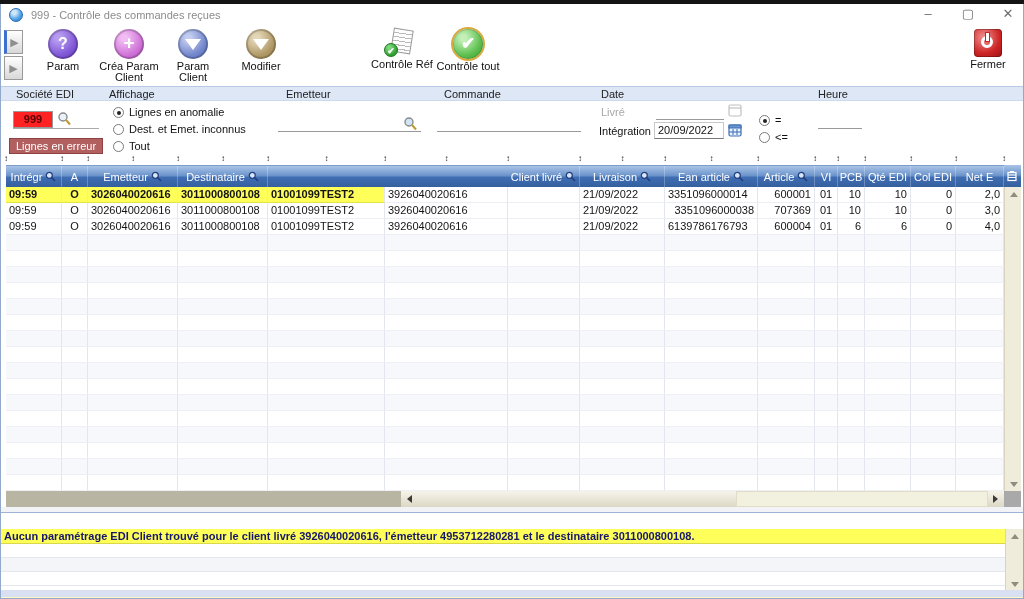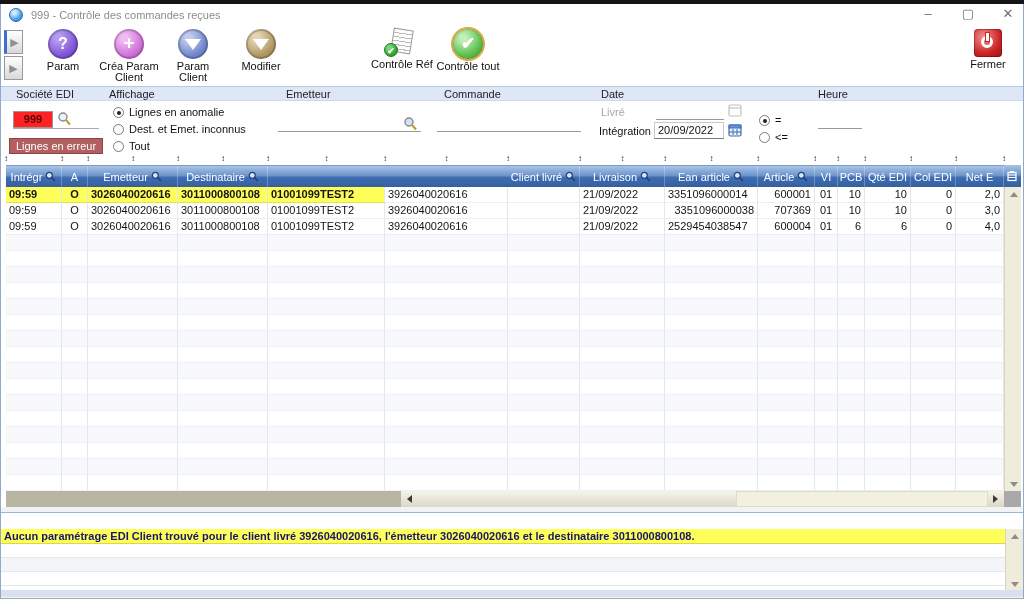--- a/index.html
+++ b/index.html
@@ -420,21 +420,21 @@
           </div>
           <div class="grow" style="top: 54px;">
             <div class="gcell" style="left: 0px; width: 56px; text-align: left;">09:59</div>
             <div class="gcell" style="left: 56px; width: 26px; text-align: center;">O</div>
             <div class="gcell" style="left: 82px; width: 90px; text-align: left;">3026040020616</div>
             <div class="gcell" style="left: 172px; width: 90px; text-align: left;">3011000800108</div>
             <div class="gcell" style="left: 262px; width: 117px; text-align: left;">01001099TEST2</div>
             <div class="gcell" style="left: 379px; width: 123px; text-align: left;">3926040020616</div>
             <div class="gcell" style="left: 502px; width: 72px; text-align: left;"></div>
             <div class="gcell" style="left: 574px; width: 85px; text-align: left;">21/09/2022</div>
-            <div class="gcell" style="left: 659px; width: 93px; text-align: left;">2529454038547</div>
+            <div class="gcell" style="left: 659px; width: 93px; text-align: left;">6139786176793</div>
             <div class="gcell" style="left: 752px; width: 57px; text-align: right;">600004</div>
             <div class="gcell" style="left: 809px; width: 23px; text-align: center;">01</div>
             <div class="gcell" style="left: 832px; width: 27px; text-align: right;">6</div>
             <div class="gcell" style="left: 859px; width: 46px; text-align: right;">6</div>
             <div class="gcell" style="left: 905px; width: 45px; text-align: right;">0</div>
             <div class="gcell" style="left: 950px; width: 48px; text-align: right;">4,0</div>
           </div>
           <div class="grow empty alt" style="top: 70px;">
             <div class="gcell" style="left: 0px; width: 56px; text-align: left;"></div>
             <div class="gcell" style="left: 56px; width: 26px; text-align: center;"></div>
@@ -732,21 +732,21 @@
     <div id="anom-gap" class="abs"></div>
     <div id="anom" class="abs">
       <div id="anom-head-icon">
         <svg width="11" height="11" viewBox="0 0 11 11">
           <rect x="1" y="1.5" width="8" height="8" fill="none" stroke="#fff" stroke-width="1.2"></rect>
           <line x1="1" y1="4" x2="9" y2="4" stroke="#fff" stroke-width="1"></line>
           <line x1="1" y1="6.5" x2="9" y2="6.5" stroke="#fff" stroke-width="1"></line>
           <line x1="3" y1="0.5" x2="7" y2="0.5" stroke="#fff" stroke-width="1.4"></line>
         </svg>
       </div>
-      <div id="anom-msg">Aucun paramétrage EDI Client trouvé pour le client livré 3926040020616, l'émetteur 3026040020616 et le destinataire 3011000800108.</div>
+      <div id="anom-msg">Aucun paramétrage EDI Client trouvé pour le client livré 3926040020616, l'émetteur 4953712280281 et le destinataire 3011000800108.</div>
       <div class="anom-row" style="top:31px;"></div>
       <div class="anom-row" style="top:45px; background:#f4f5f9;"></div>
       <div class="anom-row" style="top:59px;"></div>
       <div id="anom-vscroll">
         <div class="sb-btn" style="top:0; width:18px;">
             <span class="tri-up-s"></span>
           </div>
         <div class="sb-btn" style="top:48px; width:18px;">
             <span class="tri-dn-s"></span>
           </div>

